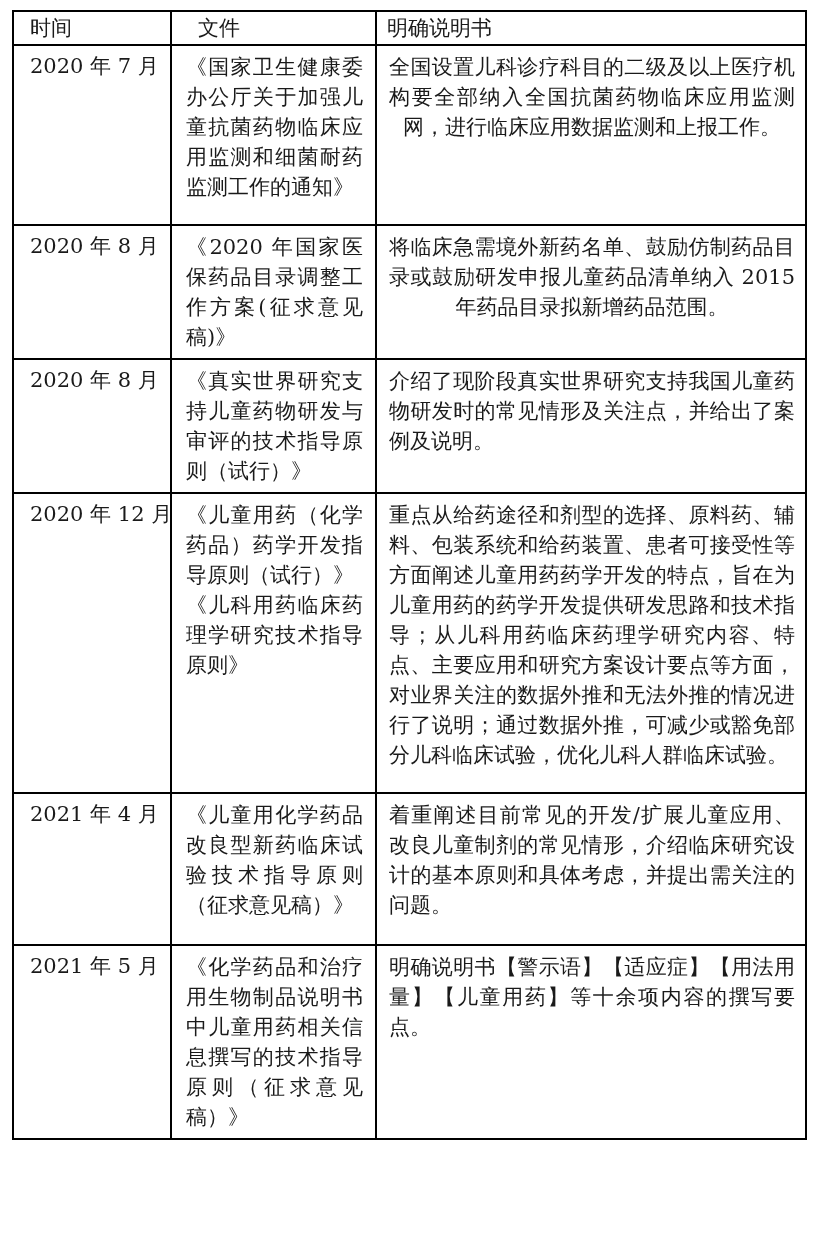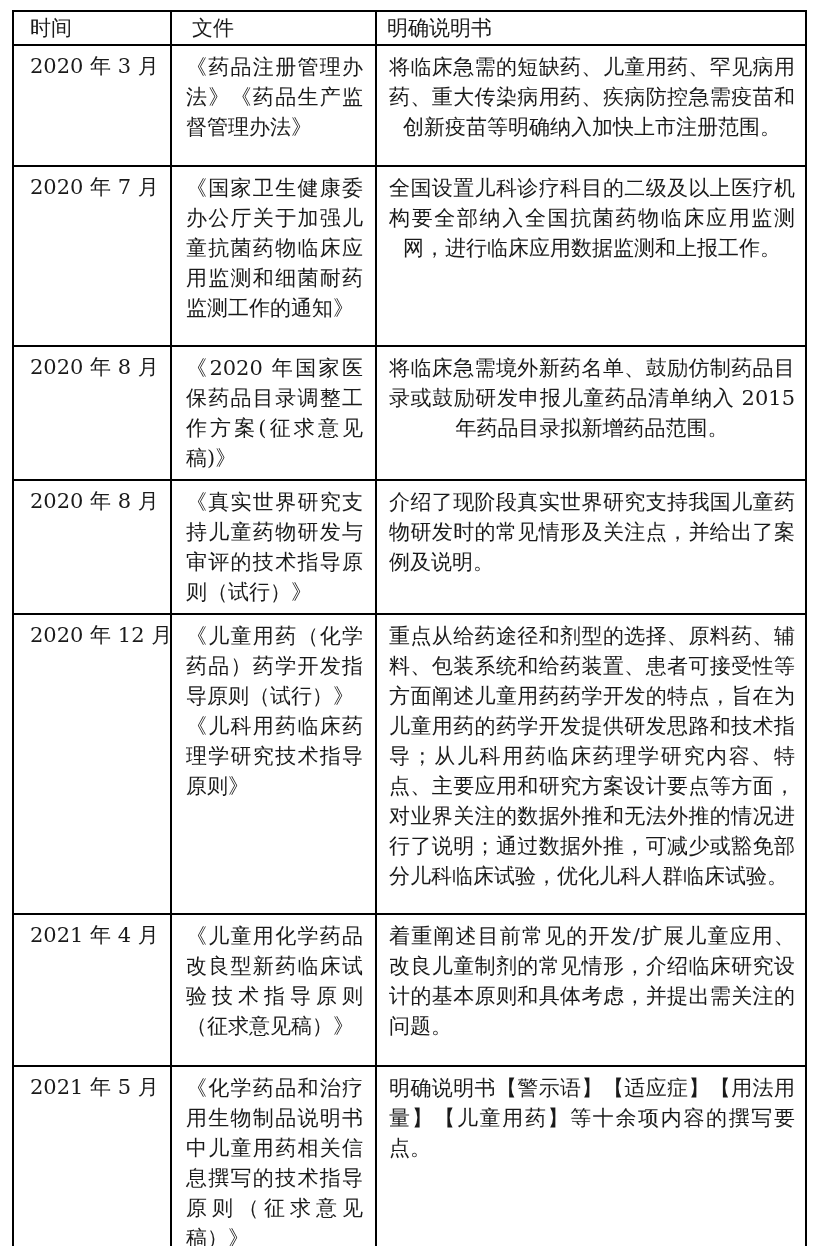--- a/index.html
+++ b/index.html
@@ -35,21 +35,21 @@
     font-size: 21px;
     line-height: 30px;
     color: #1a1a1a;
     box-sizing: border-box;
   }
   th {
     text-align: left;
     height: 34px;
     padding: 1px 8px 1px 16px;
   }
-  th.h-doc     { padding-left: 20px; }
+  th.h-doc     { padding-left: 26px; }
   th.h-content { padding-left: 10px; }
   td.cell-time {
     padding: 5px 4px 5px 16px;
     white-space: nowrap;
   }
   td.cell-doc {
     padding: 6px 12px 6px 14px;
     text-align: justify;
     text-align-last: left;
     white-space: pre-line;
@@ -94,25 +94,20 @@
       <col class="c-content">
     </colgroup>
     <thead>
       <tr class="row-h">
         <th>时间</th>
         <th class="h-doc">文件</th>
         <th class="h-content">明确说明书</th>
       </tr>
     </thead>
     <tbody>
-      <tr class="r0">
-        <td class="cell-time">2020 年 3 月</td>
-        <td class="cell-doc">《药品注册管理办法》《药品生产监督管理办法》</td>
-        <td class="cell-content center-last">将临床急需的短缺药、儿童用药、罕见病用药、重大传染病用药、疾病防控急需疫苗和创新疫苗等明确纳入加快上市注册范围。</td>
-      </tr>
       <tr class="r1">
         <td class="cell-time">2020 年 7 月</td>
         <td class="cell-doc">《国家卫生健康委办公厅关于加强儿童抗菌药物临床应用监测和细菌耐药监测工作的通知》</td>
         <td class="cell-content center-last">全国设置儿科诊疗科目的二级及以上医疗机构要全部纳入全国抗菌药物临床应用监测网，进行临床应用数据监测和上报工作。</td>
       </tr>
       <tr class="r2">
         <td class="cell-time">2020 年 8 月</td>
         <td class="cell-doc">《2020 年国家医保药品目录调整工作方案(征求意见稿)》</td>
         <td class="cell-content center-last">将临床急需境外新药名单、鼓励仿制药品目录或鼓励研发申报儿童药品清单纳入 2015 年药品目录拟新增药品范围。</td>
       </tr>

